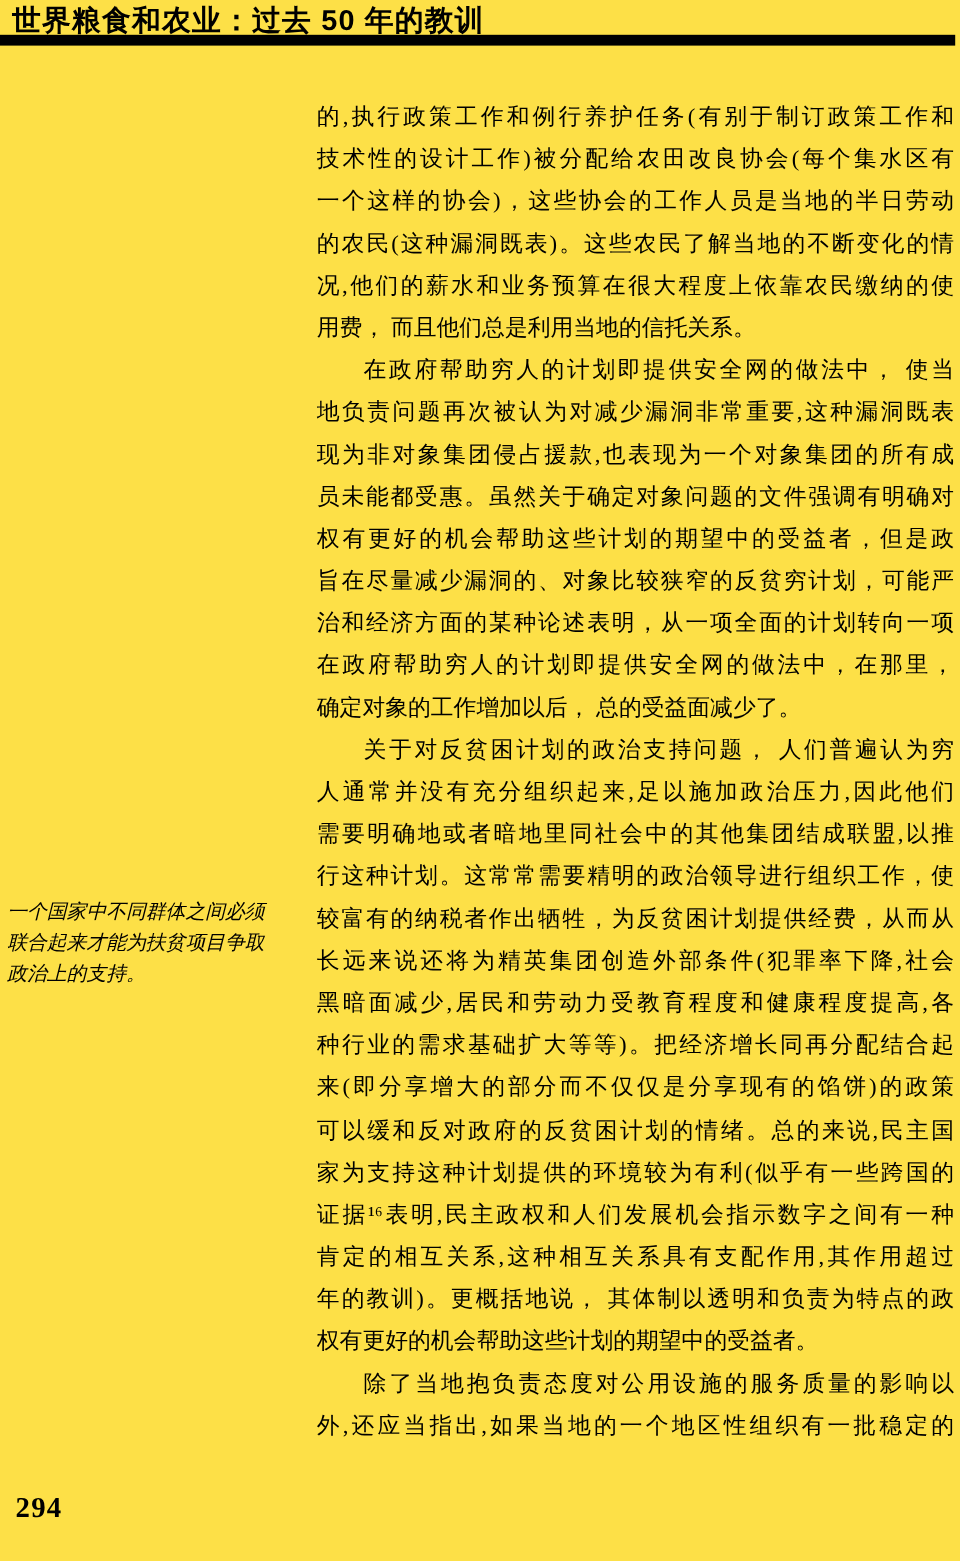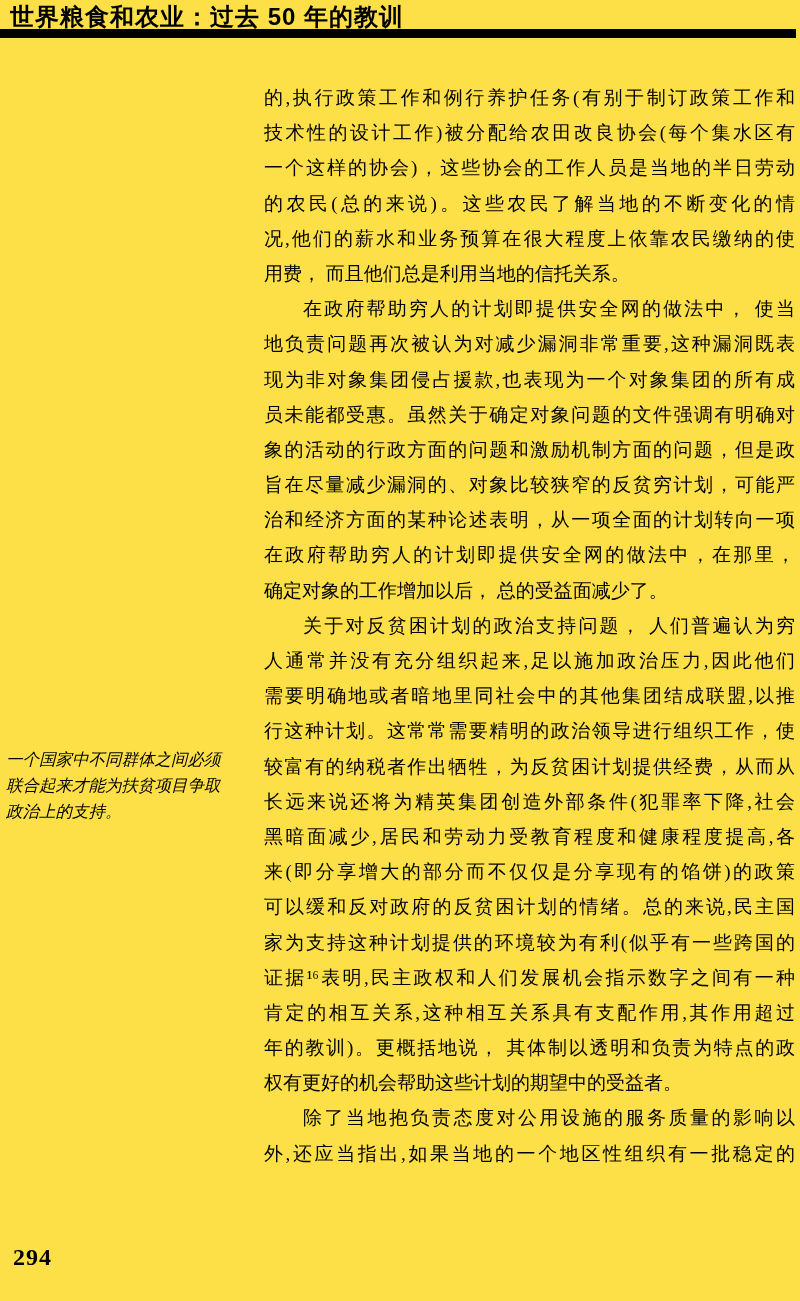--- a/index.html
+++ b/index.html
@@ -93,43 +93,44 @@
     <div class="note-line">一个国家中不同群体之间必须</div>
     <div class="note-line">联合起来才能为扶贫项目争取</div>
     <div class="note-line">政治上的支持。</div>
   </div>
 
   <div class="main-column" id="main-column">
       <div class="para">
         <div class="line">的,执行政策工作和例行养护任务(有别于制订政策工作和</div>
         <div class="line">技术性的设计工作)被分配给农田改良协会(每个集水区有</div>
         <div class="line">一个这样的协会)，这些协会的工作人员是当地的半日劳动</div>
-        <div class="line">的农民(总的来说)。这些农民了解当地的不断变化的情</div>
+        <div class="line">的农民(这种漏洞既表)。这些农民了解当地的不断变化的情</div>
         <div class="line">况,他们的薪水和业务预算在很大程度上依靠农民缴纳的使</div>
         <div class="line lastline">用费， 而且他们总是利用当地的信托关系。</div>
       </div>
       <div class="para">
         <div class="line indent">在政府帮助穷人的计划即提供安全网的做法中， 使当</div>
         <div class="line">地负责问题再次被认为对减少漏洞非常重要,这种漏洞既表</div>
         <div class="line">现为非对象集团侵占援款,也表现为一个对象集团的所有成</div>
         <div class="line">员未能都受惠。虽然关于确定对象问题的文件强调有明确对</div>
-        <div class="line">象的活动的行政方面的问题和激励机制方面的问题，但是政</div>
+        <div class="line">权有更好的机会帮助这些计划的期望中的受益者，但是政</div>
         <div class="line">旨在尽量减少漏洞的、对象比较狭窄的反贫穷计划，可能严</div>
         <div class="line">治和经济方面的某种论述表明，从一项全面的计划转向一项</div>
         <div class="line">在政府帮助穷人的计划即提供安全网的做法中，在那里，</div>
         <div class="line lastline">确定对象的工作增加以后， 总的受益面减少了。</div>
       </div>
       <div class="para">
         <div class="line indent">关于对反贫困计划的政治支持问题， 人们普遍认为穷</div>
         <div class="line">人通常并没有充分组织起来,足以施加政治压力,因此他们</div>
         <div class="line">需要明确地或者暗地里同社会中的其他集团结成联盟,以推</div>
         <div class="line">行这种计划。这常常需要精明的政治领导进行组织工作，使</div>
         <div class="line">较富有的纳税者作出牺牲，为反贫困计划提供经费，从而从</div>
         <div class="line">长远来说还将为精英集团创造外部条件(犯罪率下降,社会</div>
         <div class="line">黑暗面减少,居民和劳动力受教育程度和健康程度提高,各</div>
+        <div class="line">种行业的需求基础扩大等等)。把经济增长同再分配结合起</div>
         <div class="line">来(即分享增大的部分而不仅仅是分享现有的馅饼)的政策</div>
         <div class="line">可以缓和反对政府的反贫困计划的情绪。总的来说,民主国</div>
         <div class="line">家为支持这种计划提供的环境较为有利(似乎有一些跨国的</div>
         <div class="line">证据¹⁶表明,民主政权和人们发展机会指示数字之间有一种</div>
         <div class="line">肯定的相互关系,这种相互关系具有支配作用,其作用超过</div>
         <div class="line">年的教训)。更概括地说， 其体制以透明和负责为特点的政</div>
         <div class="line lastline">权有更好的机会帮助这些计划的期望中的受益者。</div>
       </div>
       <div class="para">
         <div class="line indent">除了当地抱负责态度对公用设施的服务质量的影响以</div>

